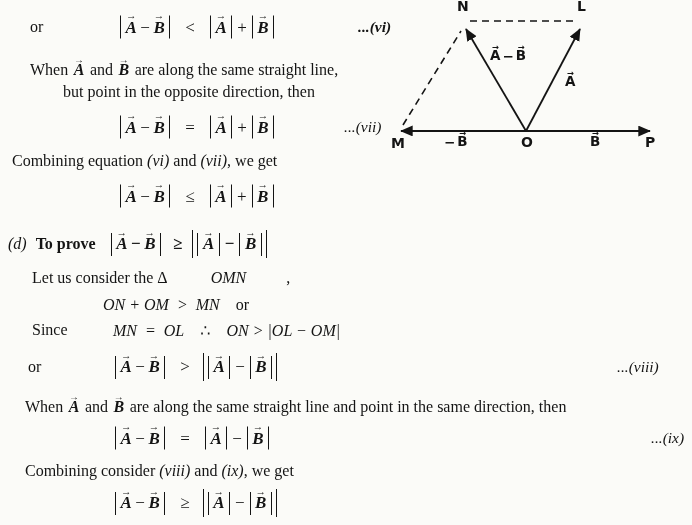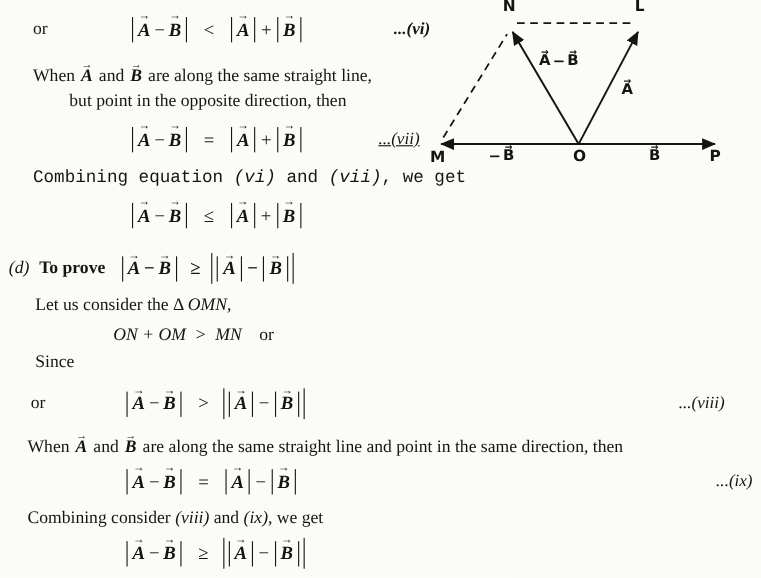--- a/index.html
+++ b/index.html
@@ -78,25 +78,25 @@
         <span class="op">=</span>
         <span class="gap" style="width: 10px;"></span>
         <span class="bar"></span>
         <span class="vec">A</span>
         <span class="bar"></span>
         <span class="op">+</span>
         <span class="bar"></span>
         <span class="vec">B</span>
         <span class="bar"></span>
       </span>
-    <span class="abs tag" style="left:344px;text-decoration:underline;">...(vii)</span>
+    <span class="abs tag" style="left:344px;">...(vii)</span>
   </div>
 
   <div class="row" style="top:148px;height:26px;">
-    <span class="abs text16 rich" style="left:30px;font-family:Liberation Mono, monospace;"><span class="ttx">Combining equation </span><span class="itx">(vi)</span><span class="ttx"> and </span><span class="itx">(vii)</span><span class="ttx">, we get</span></span>
+    <span class="abs text16 rich" style="left:12px;"><span class="ttx">Combining equation </span><span class="itx">(vi)</span><span class="ttx"> and </span><span class="itx">(vii)</span><span class="ttx">, we get</span></span>
   </div>
 
   <div class="row" style="top:178px;height:36px;">
     <span class="abs eq" style="left:117px;">
         <span class="bar"></span>
         <span class="vec">A</span>
         <span class="op">−</span>
         <span class="vec">B</span>
         <span class="bar"></span>
         <span class="gap" style="width: 10px;"></span>
@@ -130,29 +130,30 @@
         <span class="bar"></span>
         <span class="op">−</span>
         <span class="bar"></span>
         <span class="vec">B</span>
         <span class="bar"></span>
         <span class="bar tall"></span>
       </span>
   </div>
 
   <div class="row" style="top:265px;height:26px;">
-    <span class="abs text16 rich" style="left:32px;"><span class="ttx">Let us consider the Δ </span><span class="itx">OMN</span><span class="ttx">,</span></span>
+    <span class="abs text16 rich" style="left:32px;gap:40px;"><span class="ttx">Let us consider the Δ </span><span class="itx">OMN</span><span class="ttx">,</span></span>
   </div>
 
   <div class="row" style="top:292px;height:26px;text-align:center;">
     <span class="abs text16 rich" style="left:103px;"><span class="itx">ON + OM  &gt;  MN</span><span class="gap" style="width: 16px;"></span><span class="ttx">or</span><span class="gap" style="width: 16px;"></span></span>
   </div>
 
   <div class="row" style="top:317px;height:26px;">
     <span class="abs text16" style="left:32px;">Since</span>
+    <span class="abs text16 rich" style="left:113px;"><span class="itx">MN  =  OL</span><span class="gap" style="width: 14px;"></span><span class="op">∴</span><span class="gap" style="width: 14px;"></span><span class="itx">ON &gt; |OL − OM|</span></span>
   </div>
 
   <div class="row" style="top:349px;height:36px;">
     <span class="abs text16" style="left:28px;">or</span>
     <span class="abs eq" style="left:112px;">
         <span class="bar"></span>
         <span class="vec">A</span>
         <span class="op">−</span>
         <span class="vec">B</span>
         <span class="bar"></span>

